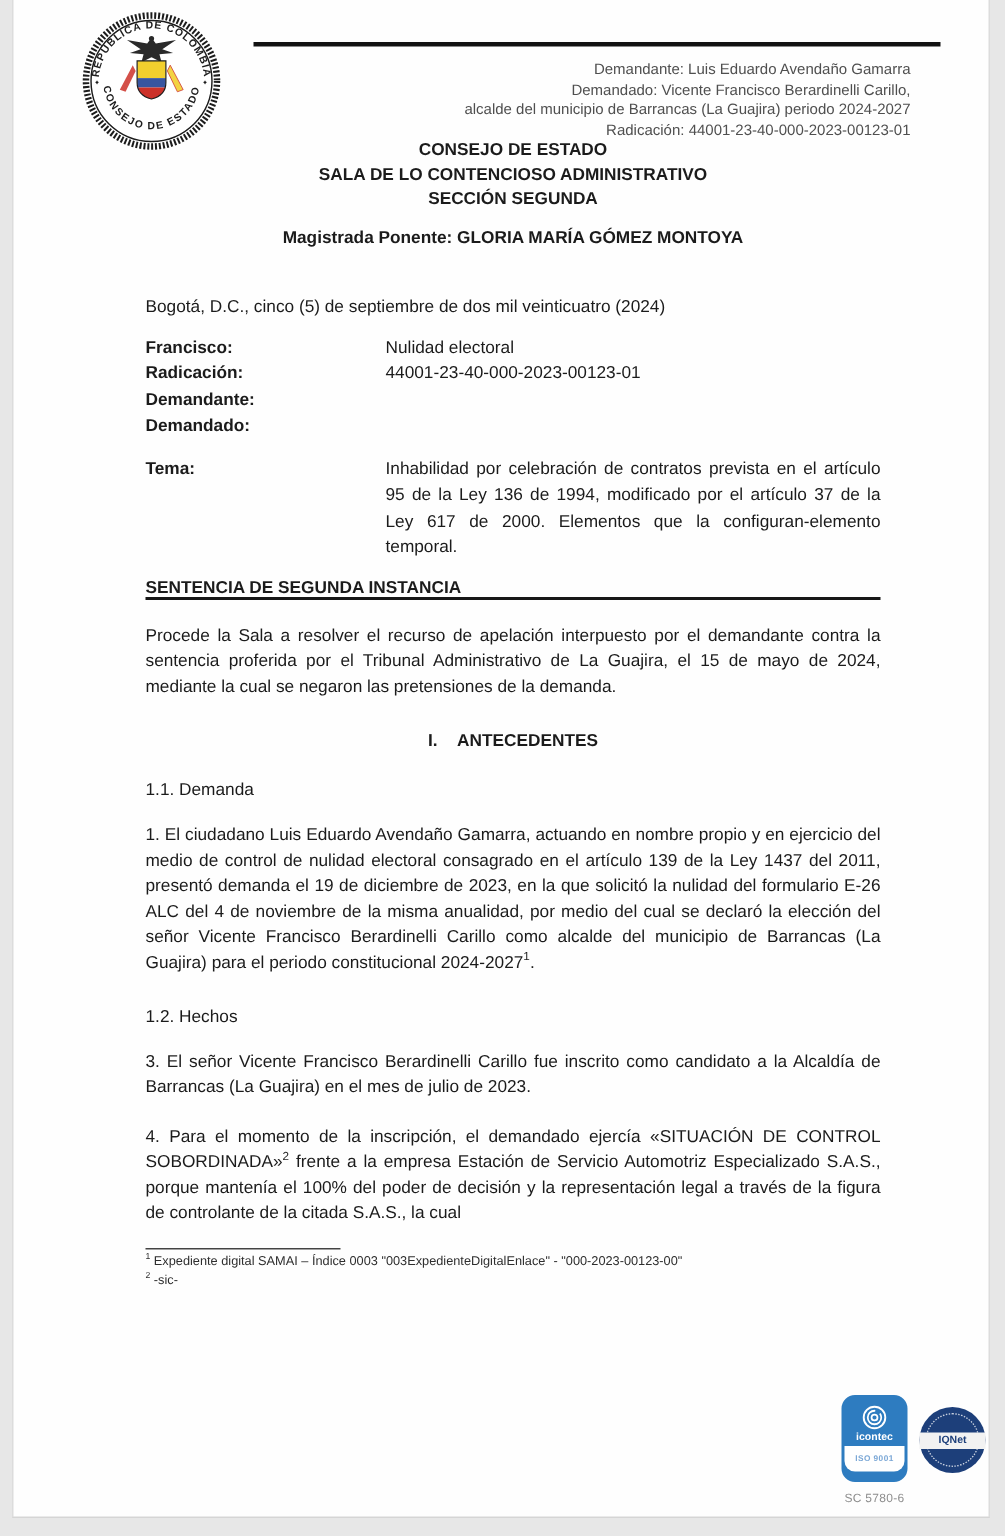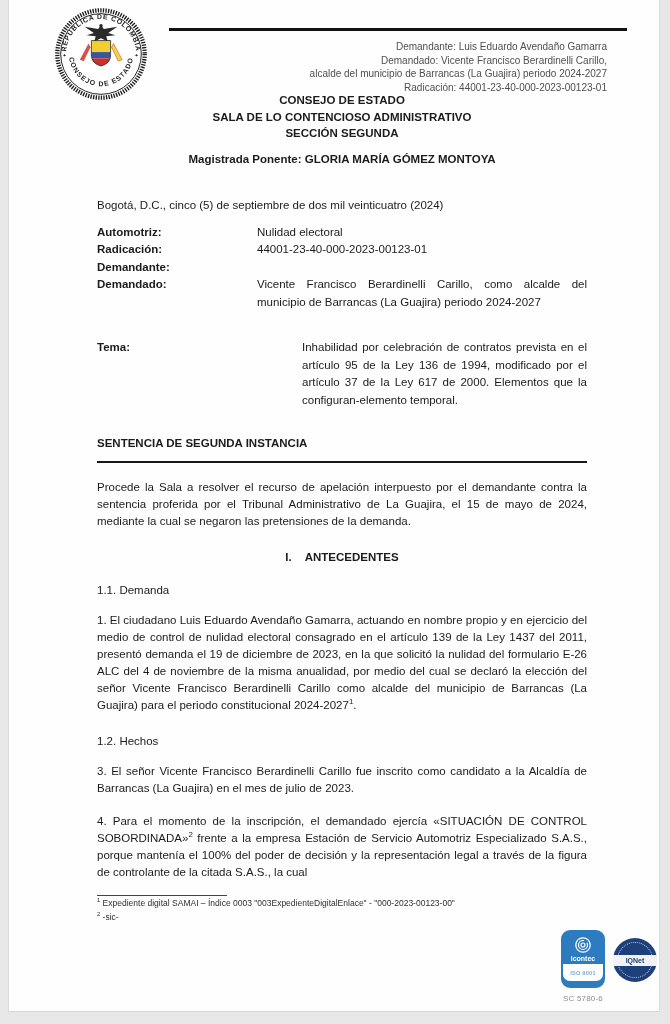--- a/index.html
+++ b/index.html
@@ -27,27 +27,27 @@
     text-align:right;font-size:10px;line-height:13.5px;color:#4f4f4f;
   }
   
   .content{position:relative;padding:92px 72px 0 88px;}
   .title-lines{font-size:11.5px;line-height:16.5px;font-weight:700;text-align:center;}
   .magistrada{margin-top:11px;font-size:11.5px;font-weight:700;text-align:center;}
   .city-date{margin-top:34px;font-size:11.5px;}
   
   .ref-table{margin-top:13px;font-size:11.5px;line-height:17.5px;}
   .ref-row{display:flex;}
-  .ref-row.gap-above{margin-top:28px;gap:45px;}
+  .ref-row.gap-above{margin-top:11px;}
   .ref-label{width:160px;flex:0 0 160px;font-weight:700;}
   .ref-value{flex:1;text-align:justify;}
   
   .h-rule{
-    margin-top:28px;font-size:11.5px;font-weight:700;
-    border-bottom:2.5px solid #171717;padding-bottom:12px;
+    margin-top:11px;font-size:11.5px;font-weight:700;
+    border-bottom:2.5px solid #171717;padding-bottom:0;
   }
   .para{margin:16px 0 0 0;font-size:11.5px;line-height:17px;text-align:justify;}
   .chapter{margin-top:21px;font-size:11.5px;font-weight:700;text-align:center;}
   .chapter .chapter-title{margin-left:13px;}
   .subheading{margin-top:21px;font-size:11.5px;font-weight:400;}
   sup{font-size:68%;line-height:0;vertical-align:super;}
   
   .footnotes{margin-top:14px;}
   .fn-rule{width:130px;border-top:1px solid #444;height:0;}
   .fn-line{font-size:8.5px;line-height:11.5px;color:#2e2e2e;margin-top:2px;}
@@ -143,33 +143,32 @@
         <div>SALA DE LO CONTENCIOSO ADMINISTRATIVO</div>
         <div>SECCIÓN SEGUNDA</div>
       </div>
 
       <div class="magistrada">Magistrada Ponente: GLORIA MARÍA GÓMEZ MONTOYA</div>
 
       <div class="city-date">Bogotá, D.C., cinco (5) de septiembre de dos mil veinticuatro (2024)</div>
 
       <div class="ref-table">
         <div class="ref-row">
-          <div class="ref-label">Automotriz:</div>
+          <div class="ref-label">Francisco:</div>
           <div class="ref-value">Nulidad electoral</div>
         </div>
         <div class="ref-row">
           <div class="ref-label">Radicación:</div>
           <div class="ref-value">44001-23-40-000-2023-00123-01</div>
         </div>
         <div class="ref-row">
           <div class="ref-label">Demandante:</div>
         </div>
         <div class="ref-row">
           <div class="ref-label">Demandado:</div>
-          <div class="ref-value">Vicente Francisco Berardinelli Carillo, como alcalde del municipio de Barrancas (La Guajira) periodo 2024-2027</div>
         </div>
         <div class="ref-row gap-above">
           <div class="ref-label">Tema:</div>
           <div class="ref-value">Inhabilidad por celebración de contratos prevista en el artículo 95 de la Ley 136 de 1994, modificado por el artículo 37 de la Ley 617 de 2000. Elementos que la configuran-elemento temporal.</div>
         </div>
       </div>
 
       <div class="h-rule">SENTENCIA DE SEGUNDA INSTANCIA</div>
 
       <p class="para">Procede la Sala a resolver el recurso de apelación interpuesto por el demandante contra la sentencia proferida por el Tribunal Administrativo de La Guajira, el 15 de mayo de 2024, mediante la cual se negaron las pretensiones de la demanda.</p>

